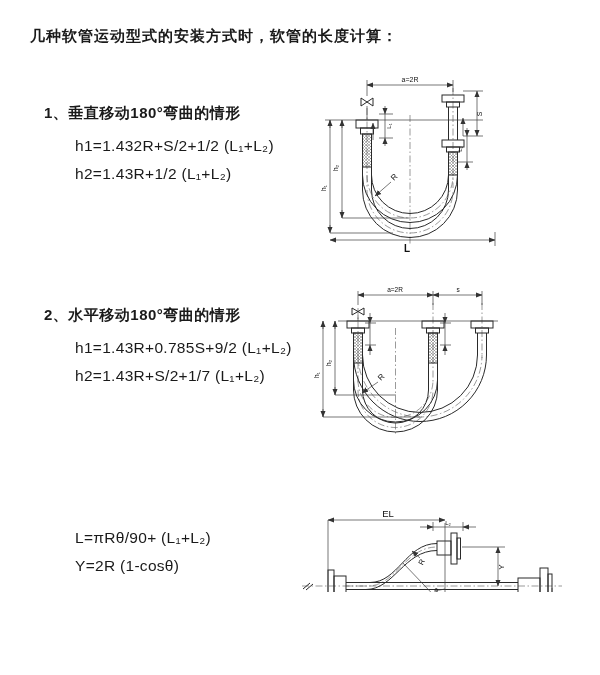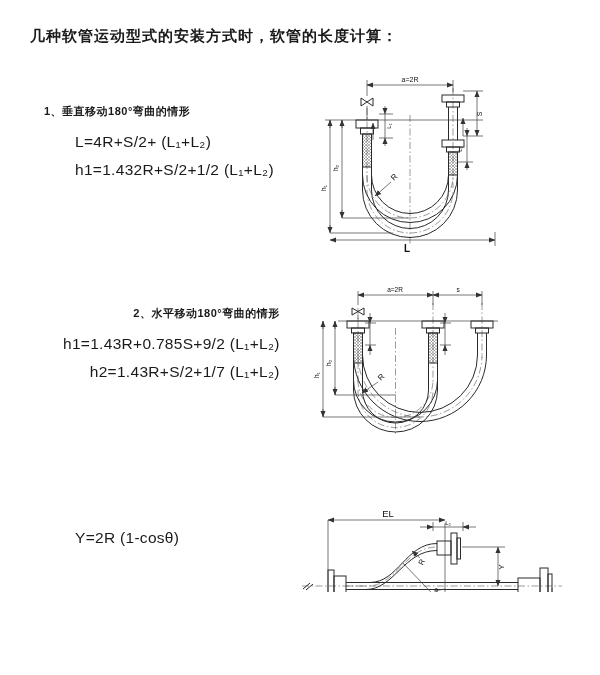--- a/index.html
+++ b/index.html
@@ -1,49 +1,50 @@
 <!DOCTYPE html>
 <html><head>
 <meta charset="utf-8">
 <style>
   html,body{margin:0;padding:0;background:#fff;}
   .page{position:relative;width:600px;height:592px;background:#ffffff;overflow:hidden;
         font-family:"Liberation Sans","DejaVu Sans",sans-serif;color:#1a1a1a;text-decoration:underline;}
   .title{position:absolute;left:30px;top:27px;font-size:15px;font-weight:700;letter-spacing:1px;}
   .sec{position:absolute;}
-  .sec-heading{font-size:11px;font-weight:700;letter-spacing:0.5px;margin-bottom:9px;}
+  .sec-heading{font-size:15px;font-weight:700;letter-spacing:0.5px;margin-bottom:9px;}
   .formula{font-size:15.5px;letter-spacing:0.3px;line-height:28px;margin-left:31px;white-space:nowrap;}
   svg.diag{position:absolute;overflow:visible;}
   svg text{font-family:"Liberation Sans","DejaVu Sans",sans-serif;fill:#111;}
   .geo{stroke:#2a2a2a;stroke-width:1;fill:none;}
   .thin{stroke:#3d3d3d;stroke-width:0.7;fill:none;}
   .cl{stroke:#555;stroke-width:0.6;fill:none;stroke-dasharray:7 2.5 1.5 2.5;}
   .hatchfill{fill:url(#hx1);stroke:#2a2a2a;stroke-width:1;}
   .hatchfill2{fill:url(#hx2);stroke:#2a2a2a;stroke-width:1;}
 </style>
 </head>
 <body>
 
 <div class="page">
 
   <div class="title">几种软管运动型式的安装方式时，软管的长度计算：</div>
 
   <section class="sec" style="left:44px;top:104px;">
     <div class="sec-heading">1、垂直移动180°弯曲的情形</div>
-    <div class="formula">L=4R+S/2+ (L₁+L₂)</div>
     <div class="formula">h1=1.432R+S/2+1/2 (L₁+L₂)</div>
+    <div class="formula">h2=1.43R+1/2 (L₁+L₂)</div>
   </section>
 
-  <section class="sec" style="left:32px;top:306px;text-align:right;">
+  <section class="sec" style="left:44px;top:306px;">
     <div class="sec-heading">2、水平移动180°弯曲的情形</div>
     <div class="formula">h1=1.43R+0.785S+9/2 (L₁+L₂)</div>
     <div class="formula">h2=1.43R+S/2+1/7 (L₁+L₂)</div>
   </section>
 
   <section class="sec" style="left:44px;top:524px;">
+    <div class="formula">L=πRθ/90+ (L₁+L₂)</div>
     <div class="formula">Y=2R (1-cosθ)</div>
   </section>
 
   <svg class="diag" style="left:315px;top:70px;" width="285" height="195" viewBox="0 0 285 195">
     <defs>
       <pattern id="hx1" width="3" height="3" patternUnits="userSpaceOnUse">
         <path d="M0,0L3,3M3,0L0,3" stroke="#555" stroke-width="0.4"></path>
       </pattern>
       <marker id="ar1" viewBox="0 0 10 10" refX="9.5" refY="5" markerUnits="userSpaceOnUse" markerWidth="6.5" markerHeight="6.5" orient="auto-start-reverse">
         <path d="M0,1 L10,5 L0,9 Z" fill="#333"></path>

